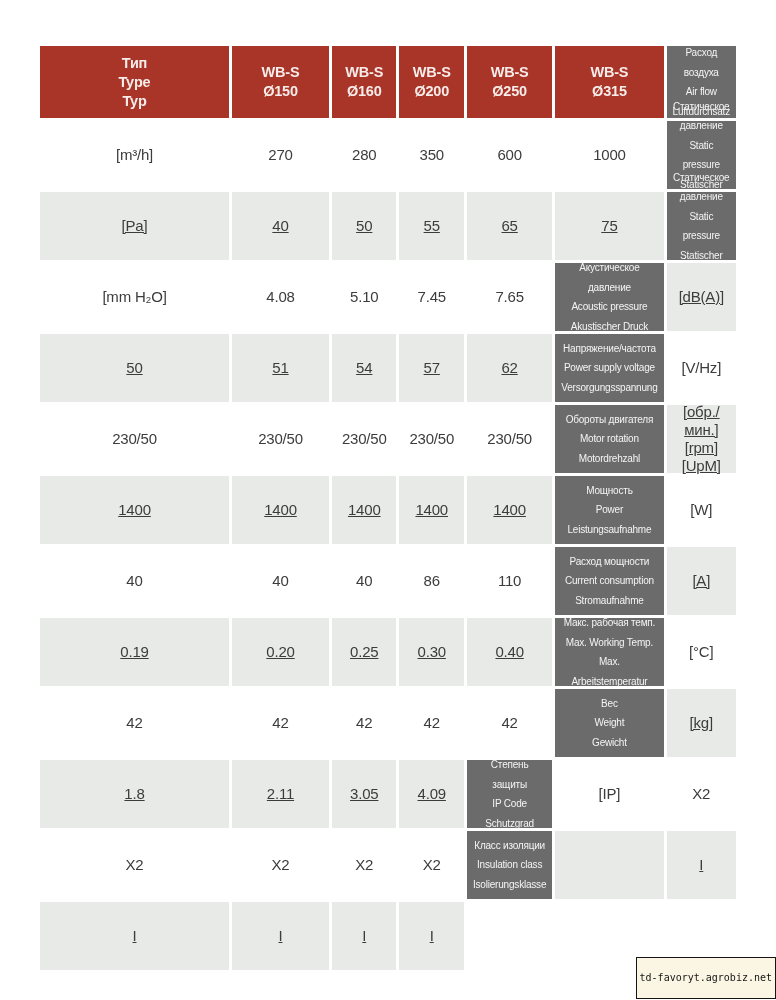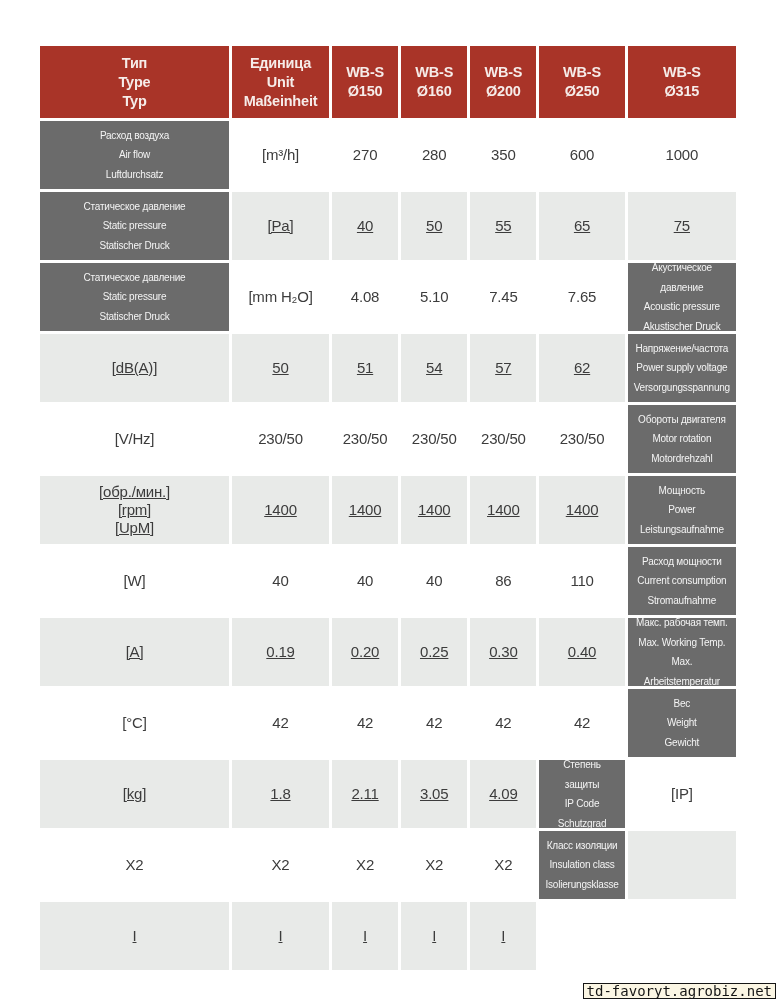--- a/index.html
+++ b/index.html
@@ -34,35 +34,32 @@
   }
   .unit, .val {
     background:#ffffff; color:#3c3c3c; font-size:15px; line-height:18px;
   }
   .g { background:#e8eae8;text-decoration:underline; }
   .watermark {
     position:absolute; right:0; bottom:1px;
     background:#fbf6e4; color:#151515;
     border:1px solid #151515;
     font-family:"DejaVu Sans Mono",monospace;
-    font-size:14px; line-height:12px; padding:1px 3px;
+    font-size:10px; line-height:12px; padding:14px 3px;
     letter-spacing:0;
   }
 </style>
 </head>
 <body>
 
 <div class="spec-table">
 
   <div class="cell hdr">Тип
 Type
 Typ</div>
-  <div class="cell hdr">Единица
-Unit
-Maßeinheit</div>
   <div class="cell hdr">WB-S
 Ø150</div>
   <div class="cell hdr">WB-S
 Ø160</div>
   <div class="cell hdr">WB-S
 Ø200</div>
   <div class="cell hdr">WB-S
 Ø250</div>
   <div class="cell hdr">WB-S
 Ø315</div>

